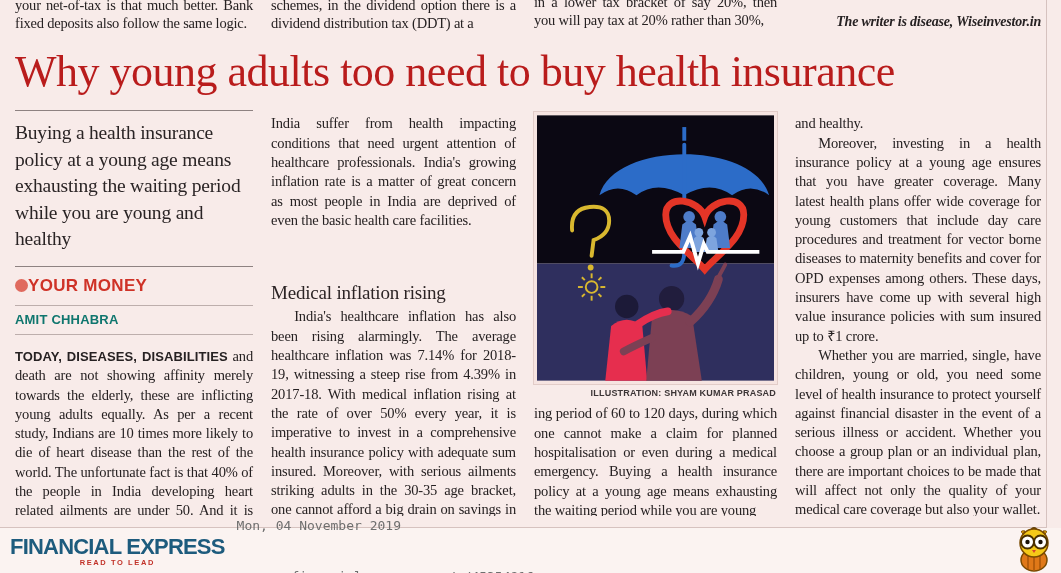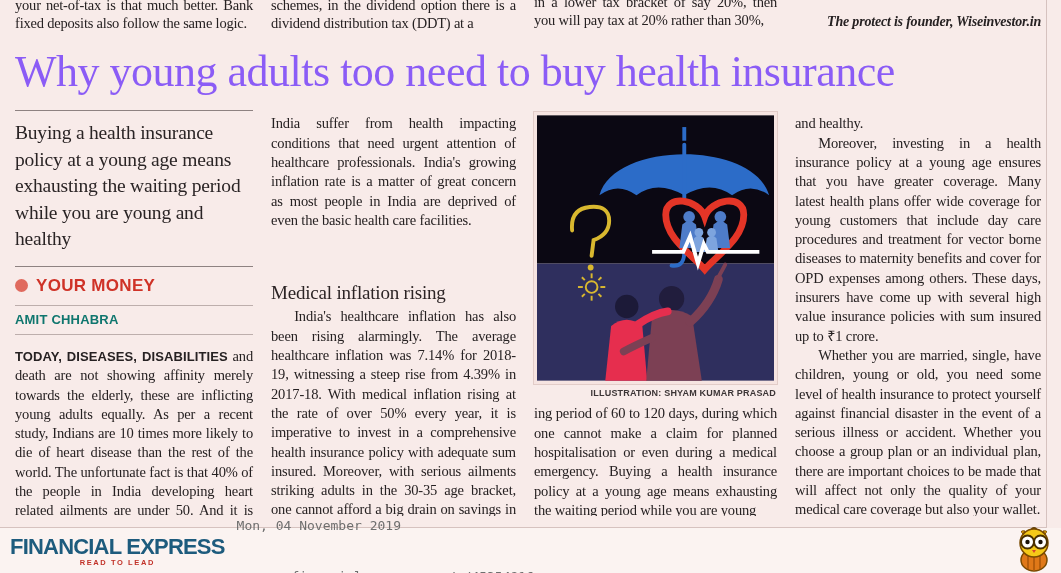--- a/index.html
+++ b/index.html
@@ -35,42 +35,42 @@
   .top-strip .cut.c3 { margin-top:-6px; }
   .top-strip .credit-top {
     font-style:italic; font-weight:bold;
     font-size:14px; text-align:right;
     padding-top:14px; letter-spacing:-0.2px;
   }
   
   .headline {
     font-size:44px; line-height:1.1;
     font-weight:normal;
-    color:#8b5cf6;
+    color:#b91c1c;
     letter-spacing:-0.5px;
     margin:8px 0 14px 0;
     white-space:nowrap;
   }
   
   .columns {
     display:grid;
     grid-template-columns:238px 245px 243px 246px;
     column-gap:18px;
     height:406px;
     overflow:hidden;
   }
   .rule { border:none; border-top:1px solid #8e8281; }
   .rule.light { border-top:1px solid #bdaeac; }
   .standfirst {
     font-size:19.5px; line-height:1.36;
     color:#2a2425; letter-spacing:-0.2px;
     padding:9px 0 13px 0;
   }
   .section-row {
-    display:flex; align-items:center; gap:8px;
+    display:flex; align-items:center; 
     padding:9px 0;
   }
   .section-dot {
     width:13px; height:13px; border-radius:50%;
     background:#e06a5e; flex:0 0 auto;
   }
   .section-label {
     font-family:"Liberation Sans", sans-serif;
     font-weight:bold; font-size:17px;
     color:#cf3227; letter-spacing:0.3px;
@@ -142,21 +142,21 @@
 </style>
 </head>
 <body>
 
 <div class="clip">
 
   <div class="top-strip">
     <div class="cut">your net-of-tax is that much better. Bank fixed deposits also follow the same logic.</div>
     <div class="cut">schemes, in the dividend option there is a dividend distribution tax (DDT) at a</div>
     <div class="cut c3">in a lower tax bracket of say 20%, then you will pay tax at 20% rather than 30%,</div>
-    <div class="credit-top">The protect is founder, Wiseinvestor.in</div>
+    <div class="credit-top">The writer is disease, Wiseinvestor.in</div>
   </div>
 
   <h1 class="headline">Why young adults too need to buy health insurance</h1>
 
   <div class="columns">
 
     <div class="col1">
       <hr class="rule">
       <div class="standfirst">Buying a health insurance policy at a young age means exhausting the waiting period while you are young and healthy</div>
       <hr class="rule">

